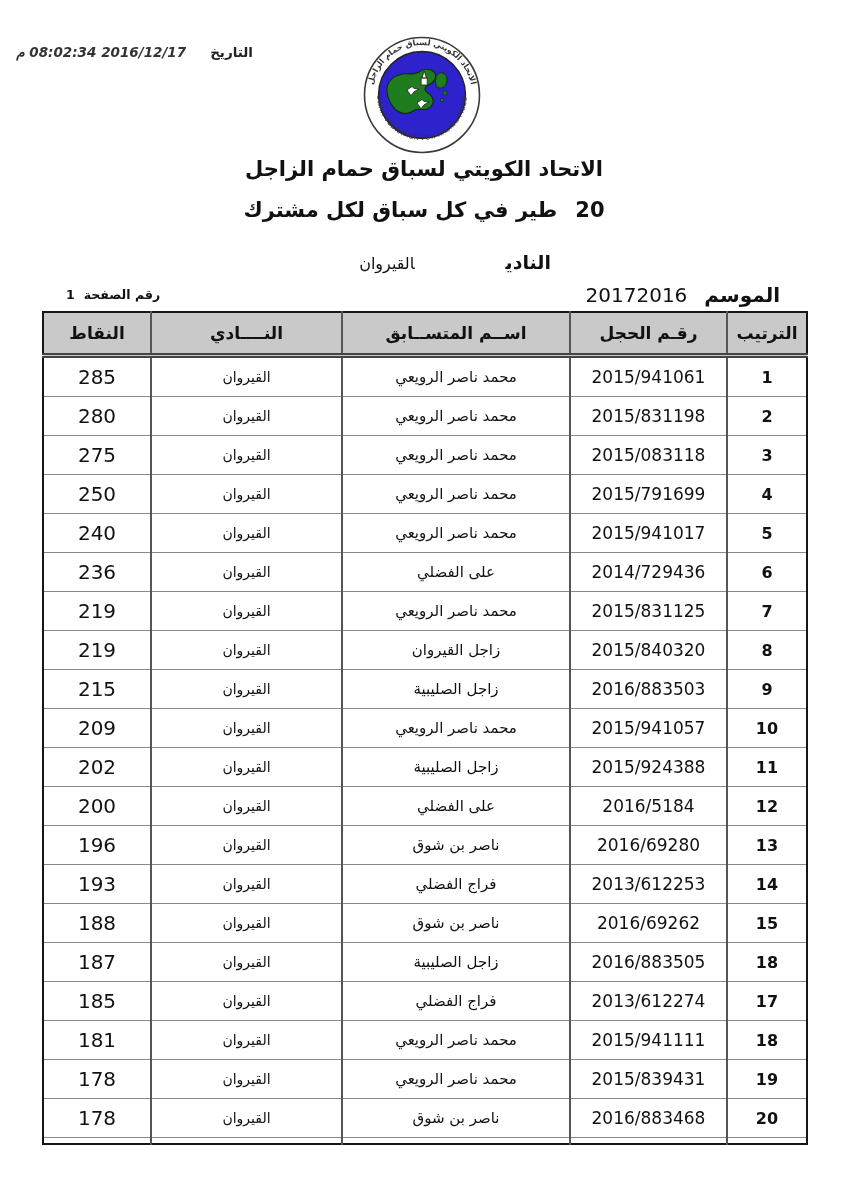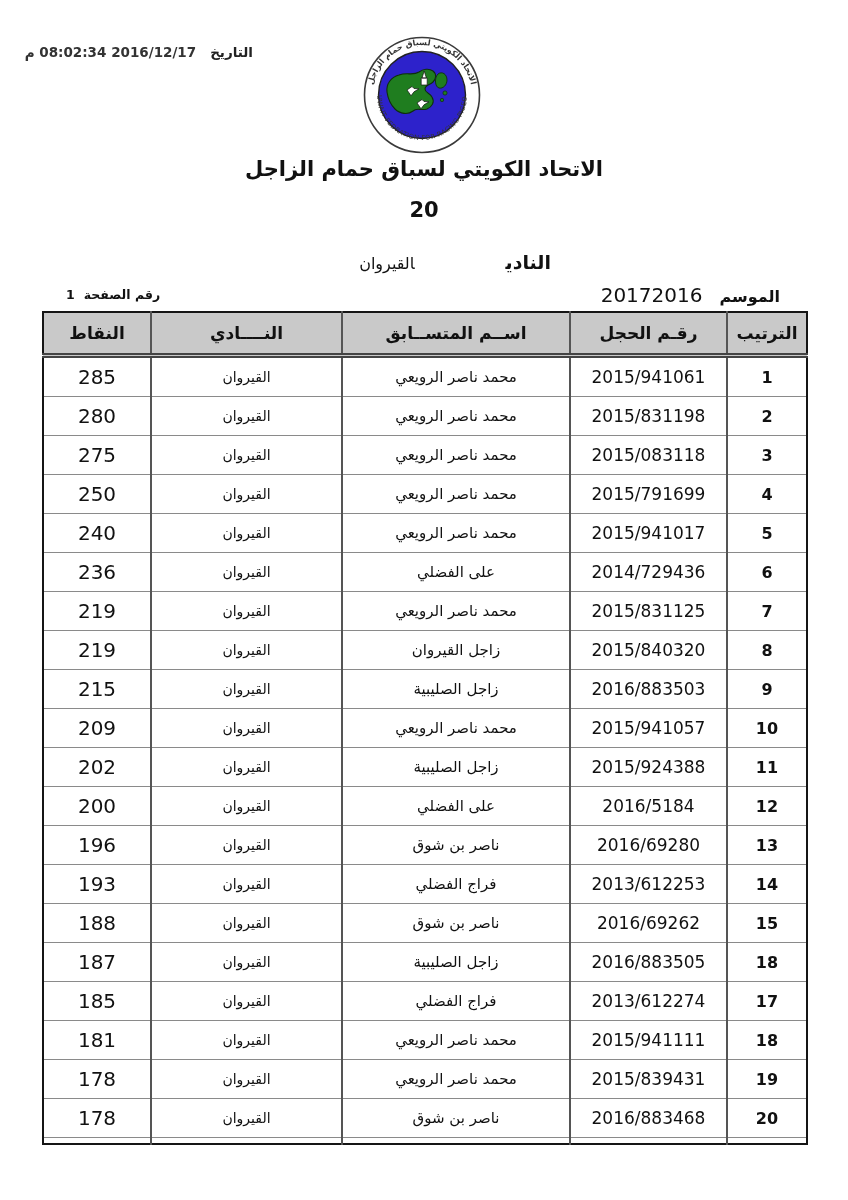--- a/index.html
+++ b/index.html
@@ -8,21 +8,21 @@
     font-family:"DejaVu Sans","Liberation Sans",sans-serif;color:#111;
     overflow:hidden;
   }
   .b{font-weight:bold;}
 
   
   .date-line{
     position:absolute;top:44px;right:595px;direction:rtl;white-space:nowrap;
     font-size:13.5px;color:#222;
   }
-  .date-line .date-value{margin-right:14px;font-weight:bold;color:#333;}
+  .date-line .date-value{margin-right:24px;font-weight:bold;color:#333;font-style:italic;}
 
   
   .logo-wrap{position:absolute;top:34px;left:362px;width:120px;height:122px;}
 
   
   .title1{
     position:absolute;top:157px;left:0;width:100%;text-align:center;
     font-weight:bold;font-size:21px;
   }
   .title2{
@@ -32,21 +32,21 @@
   }
   .club-line{
     position:absolute;top:251px;right:297px;direction:rtl;white-space:nowrap;
   }
   .club-label{font-weight:bold;font-size:19px;}
   .club-value{font-size:16px;margin-right:91px;}
 
   .season-line{
     position:absolute;top:283px;right:68px;direction:rtl;white-space:nowrap;
   }
-  .season-label{font-weight:bold;font-size:16px;}
+  .season-label{font-weight:bold;font-size:20px;}
   .season-value{font-size:20px;margin-right:17px;letter-spacing:.5px;}
 
   .page-line{
     position:absolute;top:287px;left:66px;direction:rtl;display:flex;
     column-gap:9px;font-size:12.5px;font-weight:bold;align-items:baseline;
   }
 
   
   table.results{
     position:absolute;top:311px;left:42px;width:764px;
@@ -119,20 +119,21 @@
     <text font-size="6.6" fill="#333" letter-spacing="0.4">
       <textPath href="#arcBottom" startOffset="50%" text-anchor="middle">KUWAIT FEDRATION FOR RACING PIGEON</textPath>
     </text>
   </svg>
 </div>
 
 <div class="title1">الاتحاد الكويتي لسباق حمام الزاجل</div>
 
 <div class="title2">
   <span>20</span>
+  <span>طير في كل سباق لكل مشترك</span>
 </div>
 
 <div class="club-line">
   <span class="club-label">النادي</span><span class="club-value">القيروان</span>
 </div>
 
 <div class="season-line">
   <span class="season-label">الموسم</span><span class="season-value">20172016</span>
 </div>
 

